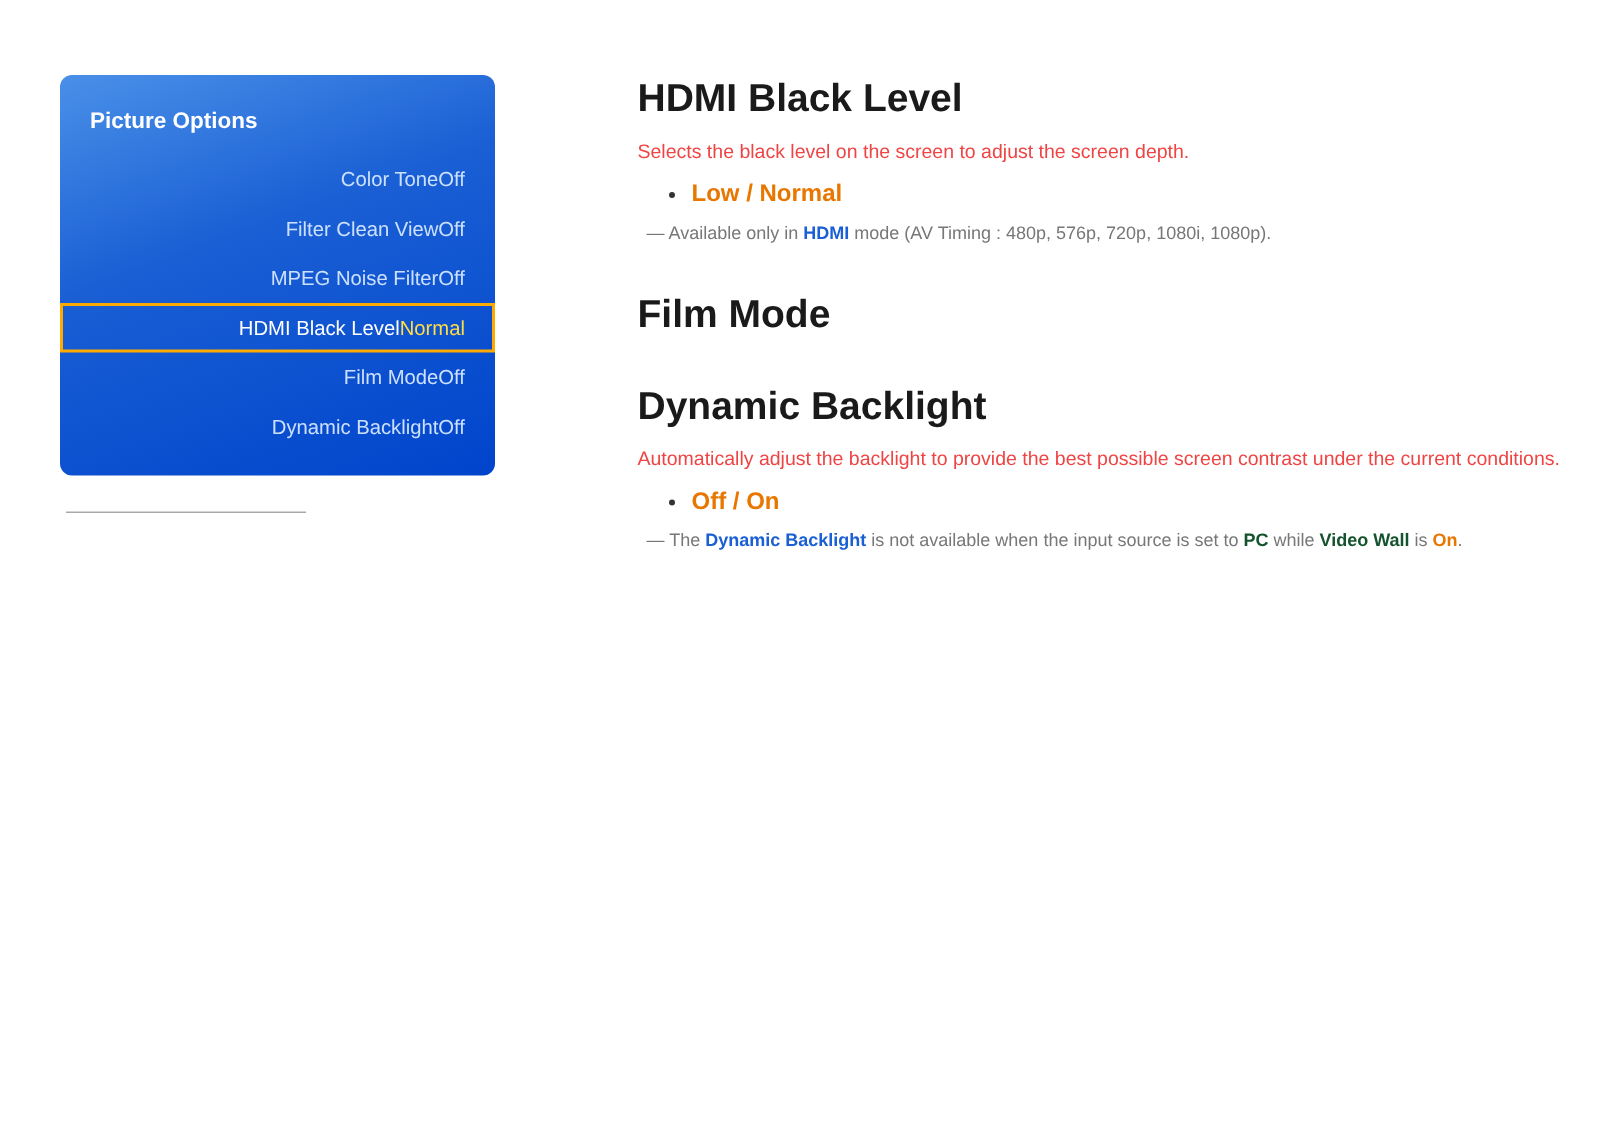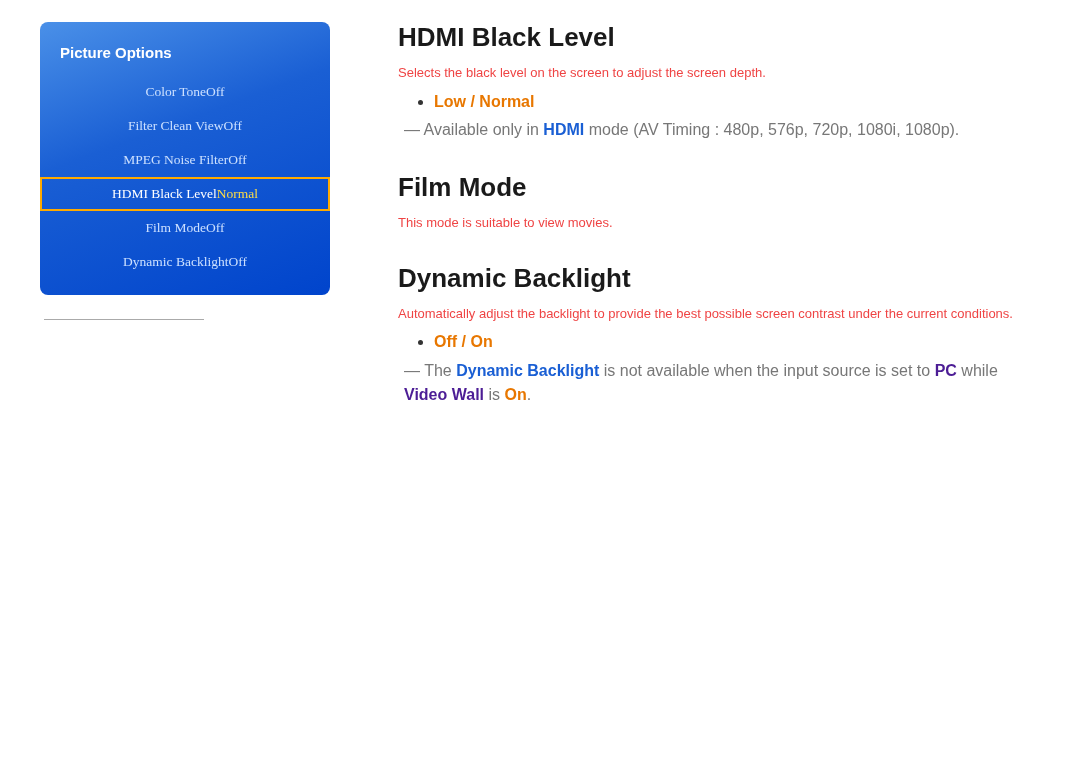--- a/index.html
+++ b/index.html
@@ -7,22 +7,22 @@
       width: 1080px;
       height: 763px;
       background: #ffffff;
       font-family: 'Arial', sans-serif;
       color: #333;
       overflow: hidden;
     }
 
     .main-container {
       display: flex;
-      padding: 22px 40px;
-      gap: 68px;
+      padding: 50px 40px;
+      gap: 95px;
     }
 
     
     .left-panel {
       width: 290px;
       flex-shrink: 0;
     }
 
     .menu-box {
       background: linear-gradient(160deg, #4a90e8 0%, #1a5fd4 40%, #0044cc 100%);
@@ -33,27 +33,26 @@
 
     .menu-title {
       color: #ffffff;
       font-size: 15px;
       font-weight: bold;
       padding: 6px 20px 14px 20px;
     }
 
     .menu-item {
       display: flex;
-      justify-content: center;
+      justify-content: flex-end;
       align-items: center;
       padding: 9px 20px;
       color: #cce0ff;
       font-size: 13.5px;
       cursor: pointer;
-      font-family: Liberation Serif, serif;
     }
 
     .menu-item.active {
       border: 2px solid #ffaa00;
       color: #ffffff;
       padding: 7px 18px;
     }
 
     .menu-item .value {
       color: #cce0ff;
@@ -111,21 +110,21 @@
       margin-bottom: 4px;
       line-height: 1.6;
       list-style: disc;
     }
 
     .bullet-item::marker {
       color: #333;
     }
 
     .note-item {
-      font-size: 16px;
+      font-size: 12px;
       color: #777;
       margin-left: 6px;
       margin-bottom: 4px;
       line-height: 1.5;
     }
 
     .note-item::before {
       content: '— ';
       color: #777;
     }
@@ -135,21 +134,21 @@
       font-weight: bold;
     }
 
     .highlight-blue {
       color: #1a5fd4;
       font-weight: bold;
     }
 
     .highlight-bold {
       font-weight: bold;
-      color: #4c1d95;
+      color: #14532d;
     }
   </style>
 </head>
 <body>
 
 <div class="main-container">
 
   <div class="left-panel">
     <div class="menu-box">
       <div class="menu-title">Picture Options</div>
@@ -191,21 +190,20 @@
         <div class="section">
           <div class="section-title">HDMI Black Level</div>
           <p class="section-desc">Selects the black level on the screen to adjust the screen depth.</p>
           <ul style="list-style:none; margin-left:18px; margin-bottom:4px;">
             <li class="bullet-item"><span class="highlight-orange">Low / Normal</span></li>
           </ul>
           <p class="note-item">Available only in <span class="highlight-blue">HDMI</span> mode (AV Timing : 480p, 576p, 720p, 1080i, 1080p).</p>
         </div>
         <div class="section">
           <div class="section-title">Film Mode</div>
-          <p class="section-desc">This mode is suitable to view movies.</p>
         </div>
         <div class="section">
           <div class="section-title">Dynamic Backlight</div>
           <p class="section-desc">Automatically adjust the backlight to provide the best possible screen contrast under the current conditions.</p>
           <ul style="list-style:none; margin-left:18px; margin-bottom:4px;">
             <li class="bullet-item"><span class="highlight-orange">Off / On</span></li>
           </ul>
           <p class="note-item">The <span class="highlight-blue">Dynamic Backlight</span> is not available when the input source is set to <span class="highlight-bold">PC</span> while <span class="highlight-bold">Video Wall</span> is <span class="highlight-orange">On</span>.</p>
         </div>
       </div>

